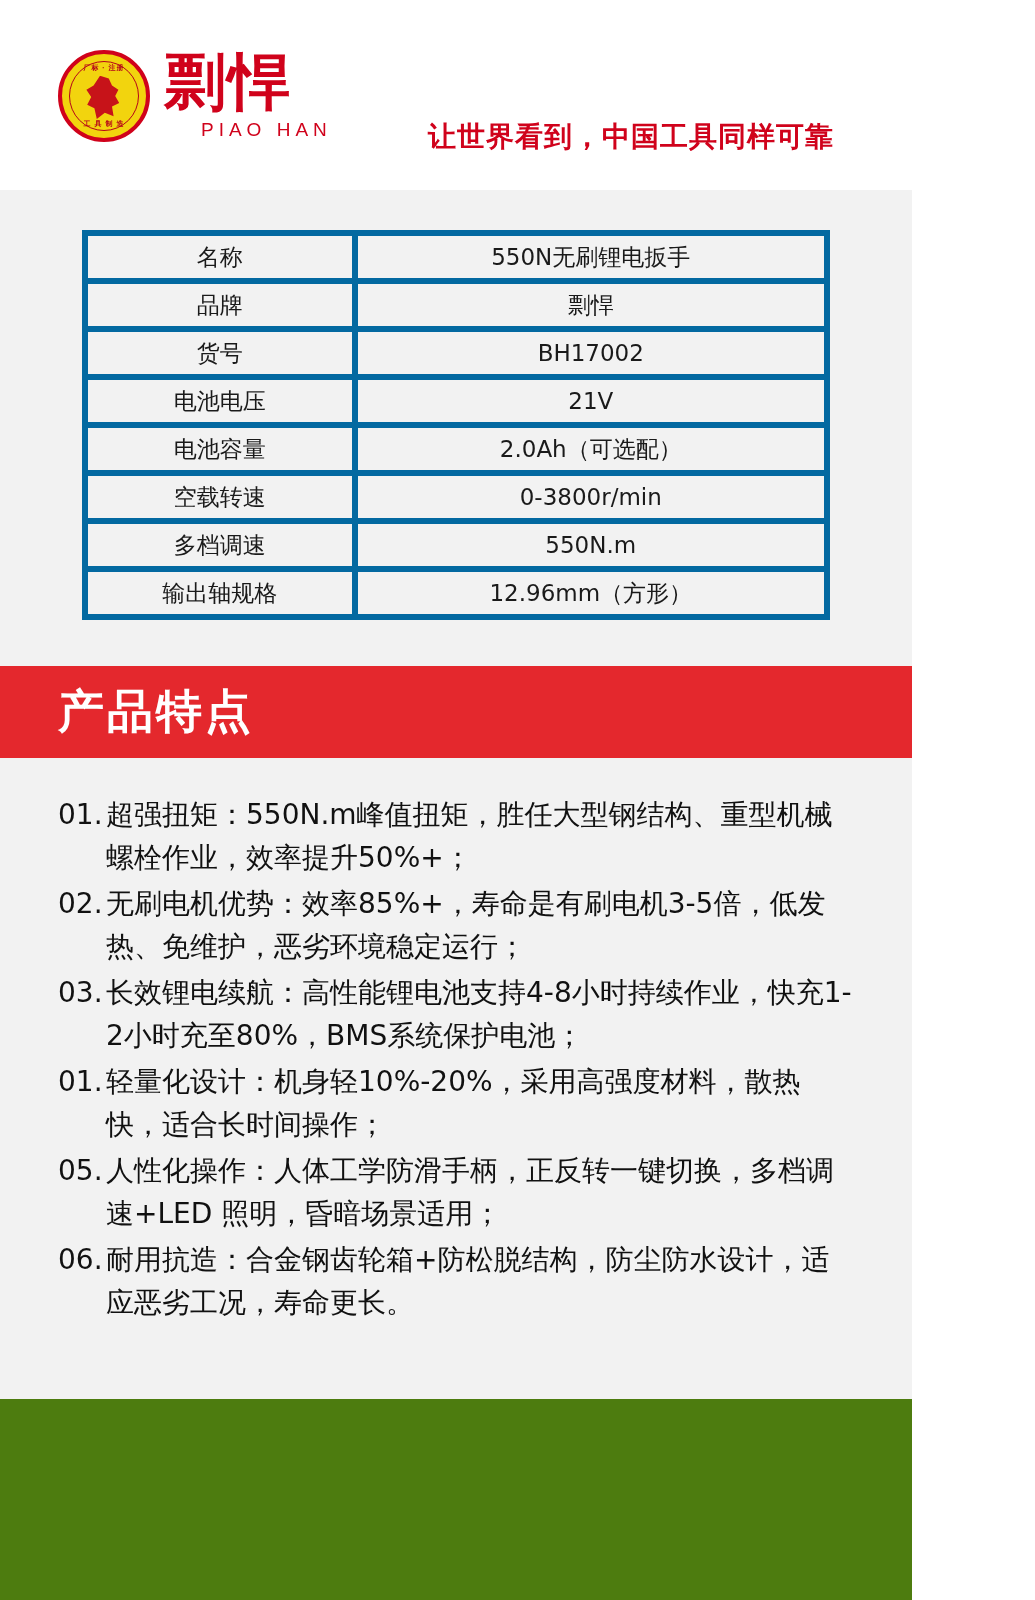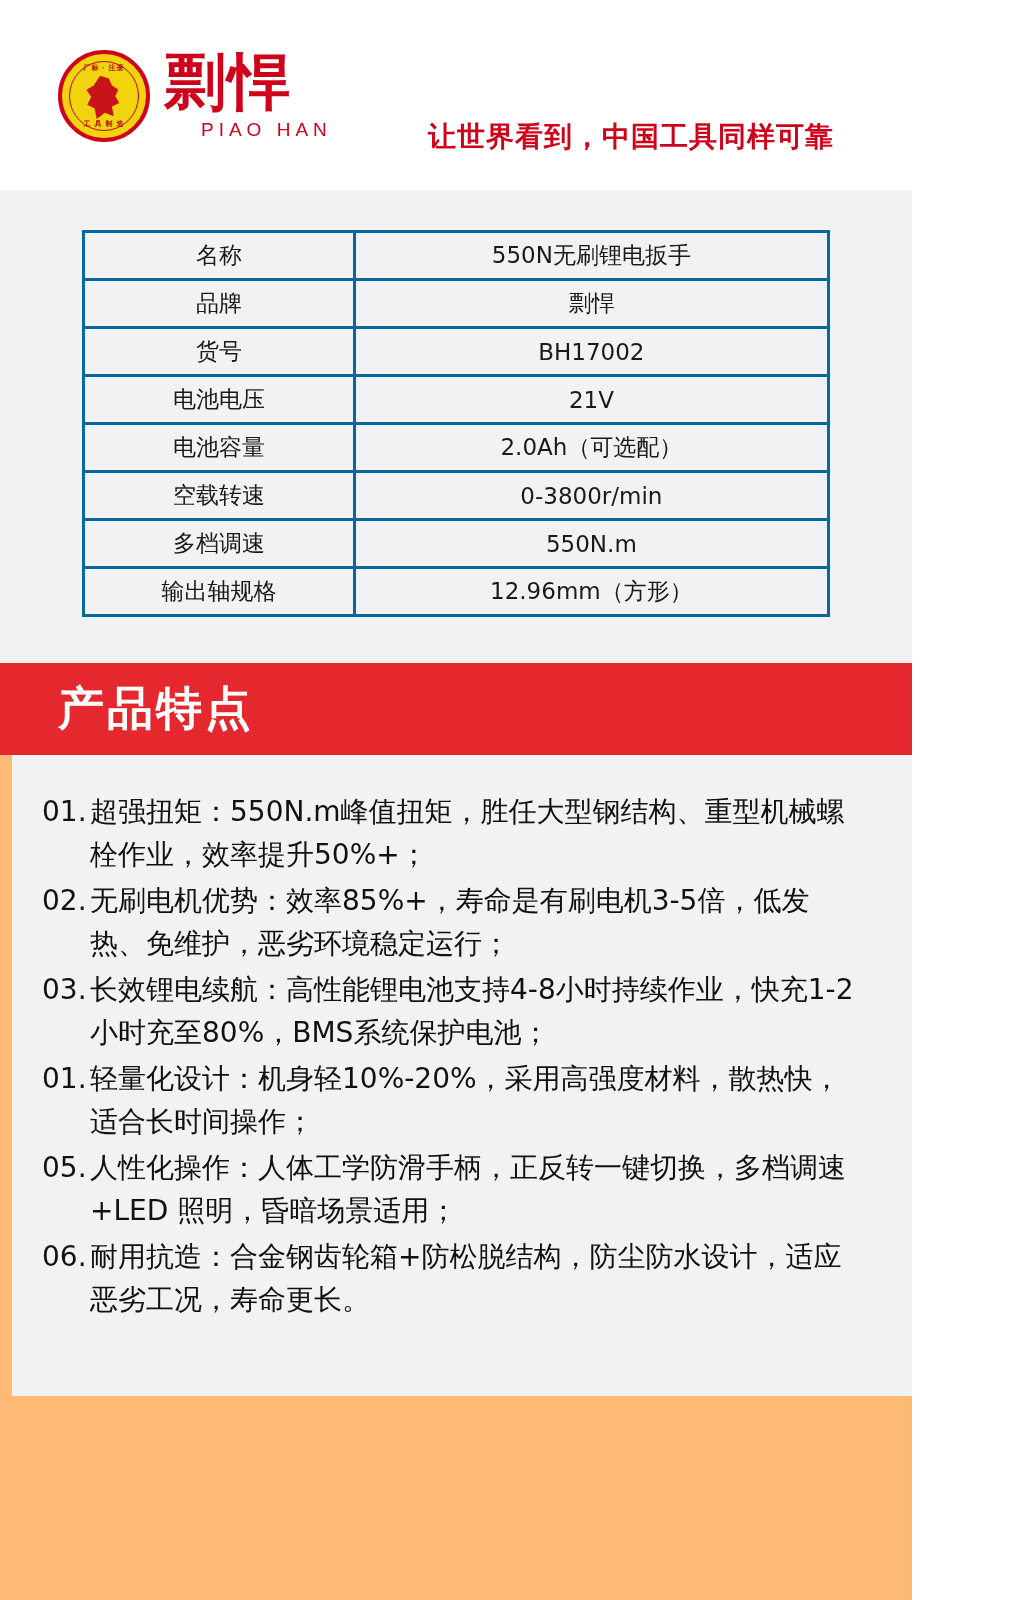--- a/index.html
+++ b/index.html
@@ -5,21 +5,21 @@
   * { box-sizing: border-box; margin: 0; padding: 0; }
   html, body {
     width: 1035px;
     background: #ffffff;
     font-family: "Liberation Sans", "DejaVu Sans", sans-serif;
   }
   .page {
     position: relative;
     width: 912px;
     min-height: 1600px;
-    background: #fdba74;
+    background: #4d7c0f;
   }
 
   
   .header {
     background: #ffffff;
     height: 190px;
     position: relative;
   }
   .logo-wrap {
     position: absolute;
@@ -119,35 +119,34 @@
     background: #f2f2f2;
     padding: 40px 0 46px 0;
   }
   table.spec {
     margin: 0 auto;
     border-collapse: collapse;
     width: 748px;
     background: transparent;
   }
   table.spec td {
-    border: 3px solid #0369a1;
+    border: 6px solid #0369a1;
     height: 48px;
     font-size: 23px;
     color: #1a1a1a;
     text-align: center;
     font-family: "DejaVu Sans", "Liberation Sans", sans-serif;
   }
   table.spec td.label { width: 272px; font-weight: 500; }
   table.spec td.value { width: 476px; }
 
   
   .features {
     background: #f2f2f2;
-    padding: 36px 58px 70px 30px;
-    margin-left: 12px;
+    padding: 36px 58px 70px 58px;
   }
   .feature-item {
     display: flex;
     font-size: 28px;
     line-height: 1.52;
     color: #111111;
     margin-bottom: 4px;
     font-family: "DejaVu Sans", "Liberation Sans", sans-serif;
   }
   .feature-num {

